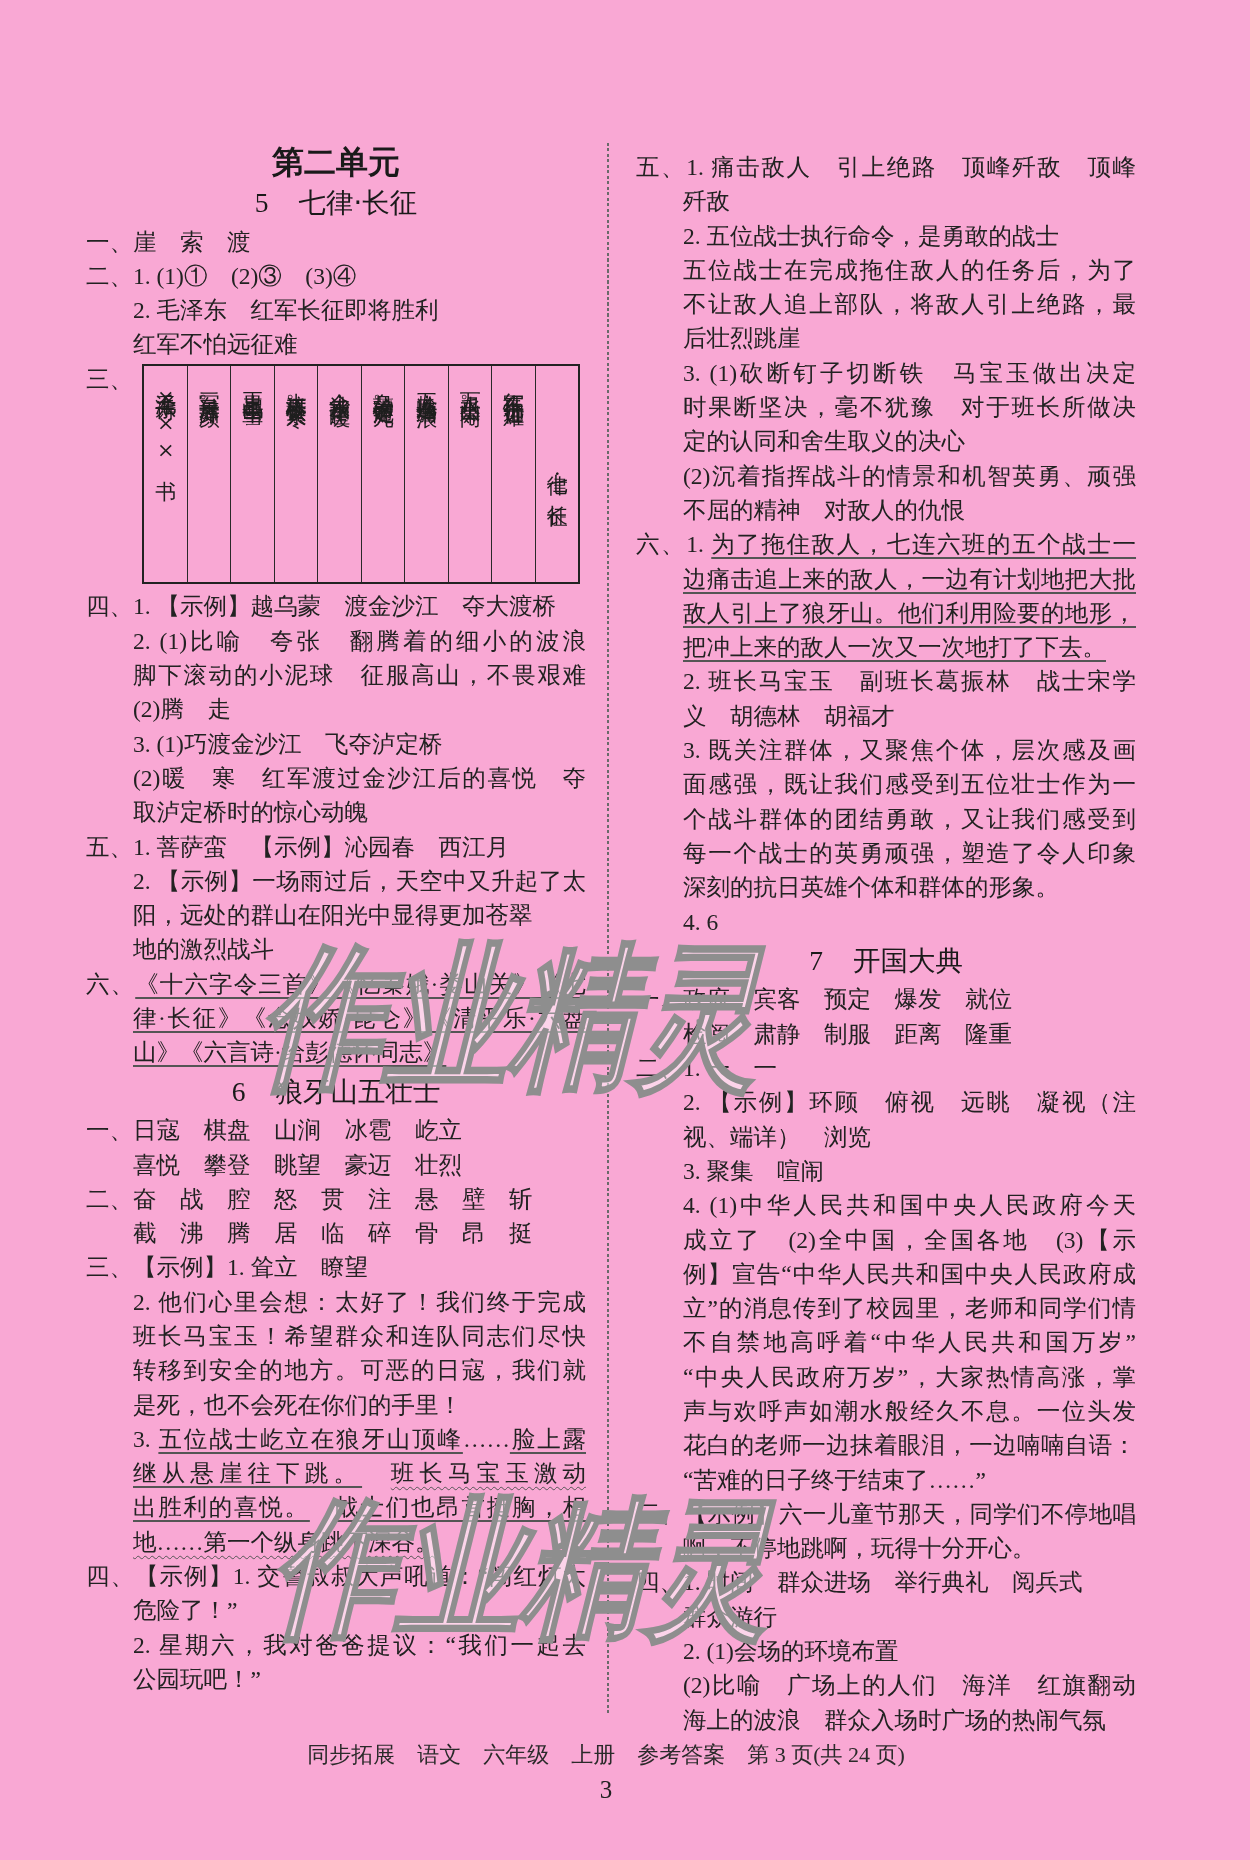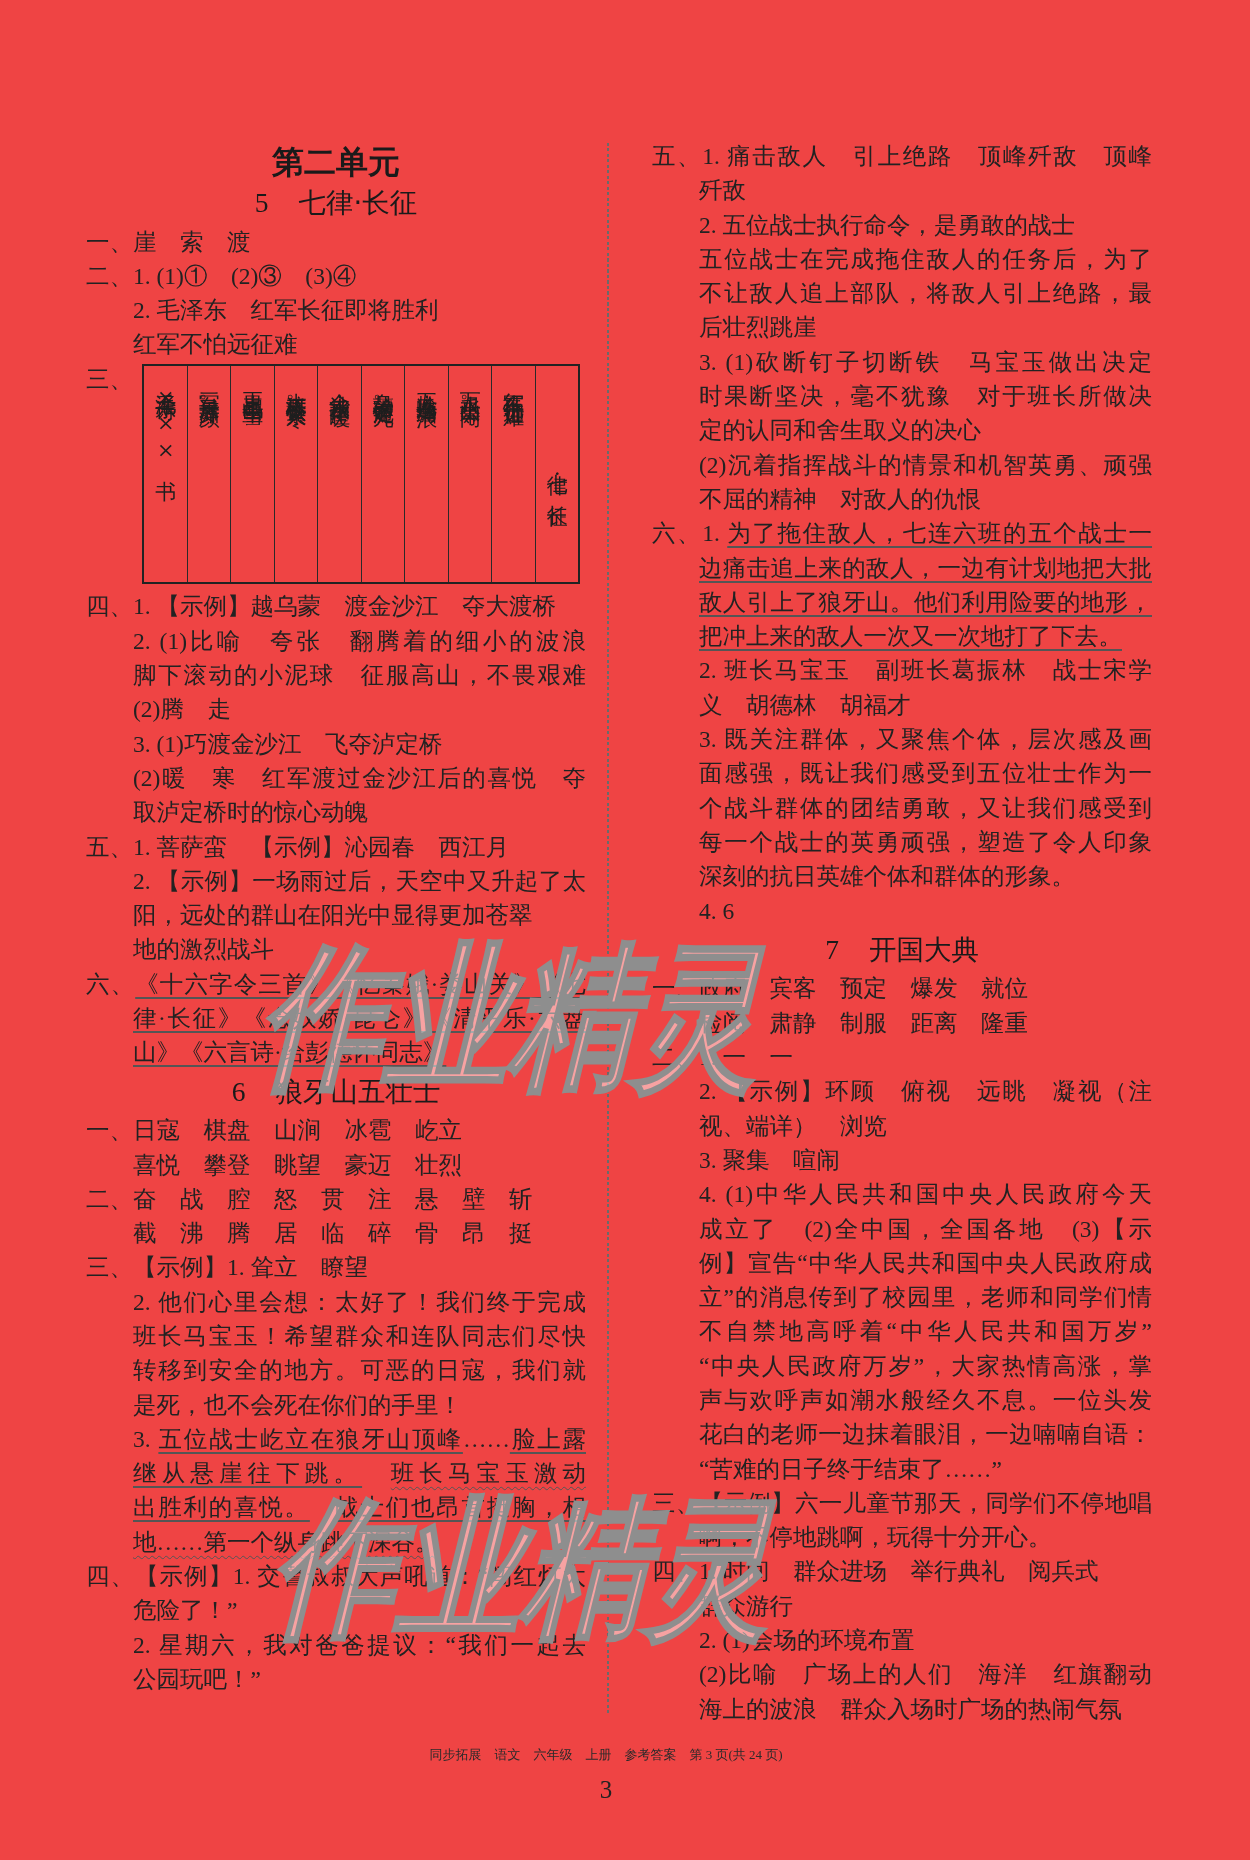--- a/index.html
+++ b/index.html
@@ -1,23 +1,23 @@
 <!DOCTYPE html>
 <html><head>
 <meta charset="utf-8">
 <style>
   html, body { margin:0; padding:0; background:#ffffff; }
   body { width:1250px; height:1860px; overflow:hidden; }
   .page {
-    position:relative; width:1250px; height:1860px; background:#ef4444;
+    position:relative; width:1250px; height:1860px; background:#f9a8d4;
     color:#222222; font-family:"Liberation Serif","DejaVu Serif",serif;
   }
   .col { position:absolute; width:500px; }
   .col-left { left:86px; top:143px; }
-  .col-right { left:636px; top:139px;margin-left:16px; }
+  .col-right { left:636px; top:150px; }
 
   .ln { height:34.3px; line-height:34.3px; font-size:23.5px; white-space:normal; }
   .ind { padding-left:47px; }
   .j { text-align:justify; text-align-last:justify; }
 
   .u { text-decoration:underline; text-decoration-color:#555555; text-decoration-thickness:1.5px; text-underline-offset:5px; }
   .w { text-decoration:underline wavy #555555; text-decoration-thickness:1.2px; text-underline-offset:5px; }
 
   .unit-title {
     height:38px; line-height:38px; text-align:center; font-size:32px; font-weight:bold;
@@ -46,21 +46,21 @@
     line-height:1; font-family:"DejaVu Serif","Liberation Serif",serif; color:#1e1e1e;
   }
 
   .divider {
     position:absolute; left:607px; top:143px; width:1.5px; height:1571px;
     background:repeating-linear-gradient(to bottom,#6a6a6a 0 3px,transparent 3px 5.5px);
   }
 
   .footer-info {
     position:absolute; left:0; width:1212px; top:1743px; height:24px; line-height:24px;
-    text-align:center; font-size:13px; color:#2a2a2a;
+    text-align:center; font-size:22px; color:#2a2a2a;
   }
   .page-num {
     position:absolute; left:0; width:1212px; top:1775px; height:30px; line-height:30px;
     text-align:center; font-size:25px; color:#222222;
   }
 
   .wm { position:absolute; left:0; top:0; width:1250px; height:1860px; pointer-events:none; z-index:5; }
   .wm text {
     font-family:"DejaVu Sans",sans-serif; font-size:125px; font-weight:bold;
     fill:rgba(255,255,255,0.5); stroke:#8e8e8e; stroke-width:2px;

